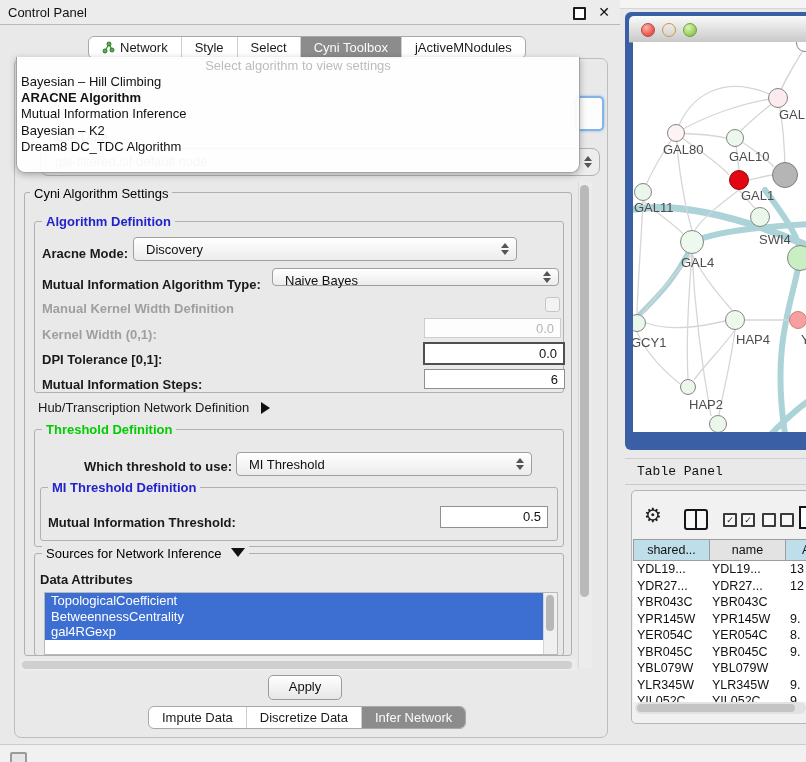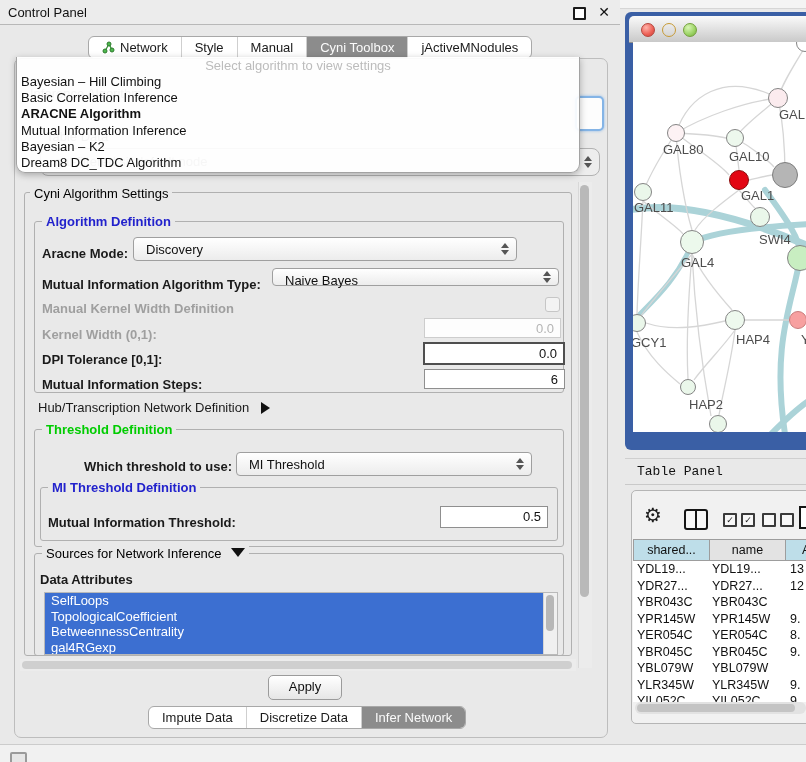--- a/index.html
+++ b/index.html
@@ -103,21 +103,21 @@
           <circle cx="3" cy="10" r="2" fill="#4db84d" stroke="#2e7a2e"></circle>
           <circle cx="7" cy="3" r="2" fill="#4db84d" stroke="#2e7a2e"></circle>
           <circle cx="10" cy="9" r="2" fill="#4db84d" stroke="#2e7a2e"></circle>
         </svg>
         <span>Network</span>
       </div>
       <div class="s">
           <span>Style</span>
         </div>
       <div class="s">
-          <span>Manual</span>
+          <span>Select</span>
         </div>
       <div class="s sel">
           <span>Cyni Toolbox</span>
         </div>
       <div class="s">
           <span>jActiveMNodules</span>
         </div>
     </div>
   </div>
 
@@ -130,21 +130,20 @@
     <span>gal-filtered.sif default node</span>
     <div class="stepper">
         <div class="up"></div>
         <div class="dn"></div>
       </div>
   </div>
 
   <div class="abs popup">
     <div class="ph">Select algorithm to view settings</div>
     <div class="it">Bayesian – Hill Climbing</div>
-    <div class="it">Basic Correlation Inference</div>
     <div class="it sel">ARACNE Algorithm</div>
     <div class="it">Mutual Information Inference</div>
     <div class="it">Bayesian – K2</div>
     <div class="it">Dream8 DC_TDC Algorithm</div>
   </div>
 
   <div class="abs vscroll">
       <div class="th"></div>
     </div>
   <div class="abs hscroll">
@@ -210,21 +209,20 @@
   <div class="abs tfield" style="left:440px;top:506px;width:108px;height:22px;">0.5</div>
 
   <div class="abs fs" style="left:34px;top:553px;width:528px;height:101px;"></div>
   <span class="legend" style="left:42px;top:546px;">
     <span>Sources for Network Inference</span>
     <span style="display:inline-block;margin-left:6px;width:0;height:0;border-left:7px solid transparent;border-right:7px solid transparent;border-top:9px solid #111;vertical-align:1px;"></span>
   </span>
   <span class="abs lbl bold" style="left:40px;top:572px;">Data Attributes</span>
 
   <div class="abs attrlist">
-    <div class="row">SelfLoops</div>
     <div class="row">TopologicalCoefficient</div>
     <div class="row">BetweennessCentrality</div>
     <div class="row">gal4RGexp</div>
     <div class="vs">
         <div class="th"></div>
       </div>
   </div>
 
   <div class="abs applybtn">Apply</div>
 

